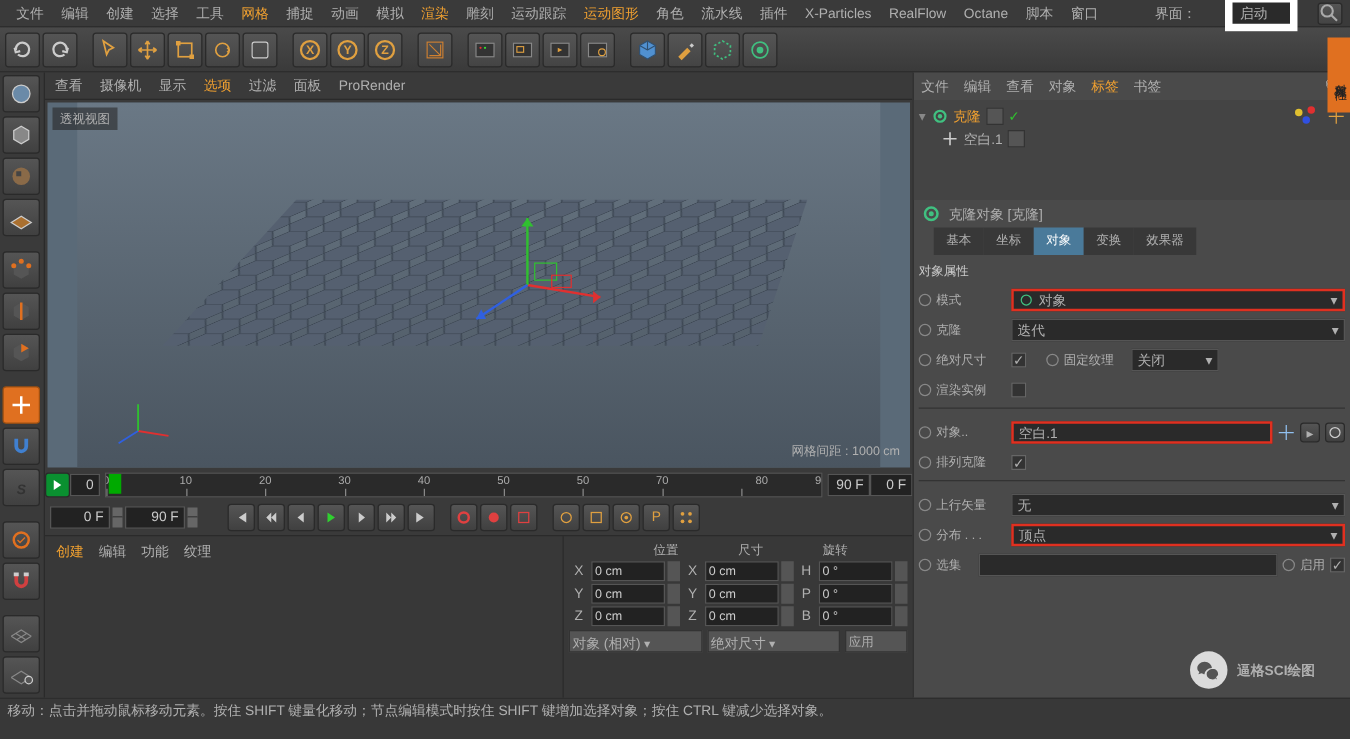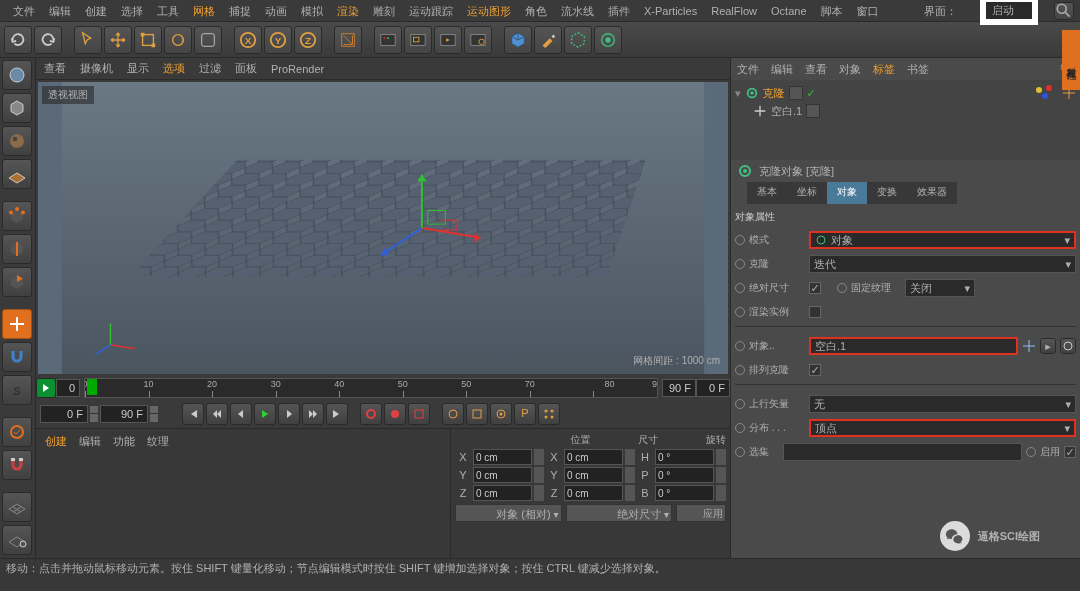--- a/index.html
+++ b/index.html
@@ -31,27 +31,27 @@
 .ruler .marker{position:absolute;left:2px;top:0;width:10px;height:16px;background:#0a0}
 .tf{background:#222;border:1px solid #555;padding:2px 4px;width:48px;text-align:right;color:#ccc}
 .playback-row{height:28px;display:flex;align-items:center;padding:0 4px;gap:2px}
 .play-btn{width:22px;height:22px;background:linear-gradient(#555,#404040);border:1px solid #2a2a2a;border-radius:3px;display:flex;align-items:center;justify-content:center}
 .attr-panel{height:130px;display:flex;background:#383838;border-top:1px solid #2a2a2a}
 .attr-left{flex:1;padding:3px}
 .attr-tabs{display:flex;gap:12px;padding:2px 6px}
 .attr-tabs .hl{color:#f0a030}
 .attr-right{width:280px;padding:4px;border-left:1px solid #2a2a2a}
 .coord-hdr{display:flex;margin-bottom:2px}
-.coord-hdr span{flex:1;text-align:right;font-size:10px}
+.coord-hdr span{flex:1;text-align:left;font-size:10px}
 .coord-row{display:flex;gap:2px;margin-bottom:2px;align-items:center}
 .coord-row .axis{width:16px;text-align:center}
 .coord-row input{flex:1;background:#222;border:1px solid #555;padding:2px;color:#ccc;height:16px;font-size:10px;min-width:0}
 .coord-row .spn{width:10px;height:16px;background:#555;display:flex;flex-direction:column}
 .coord-ftr{display:flex;gap:4px;margin-top:3px}
-.coord-ftr .btn{flex:1;background:#555;border:1px solid #333;padding:2px;text-align:right;font-size:10px;height:18px}
+.coord-ftr .btn{flex:1;background:#555;border:1px solid #333;padding:2px;text-align:left;font-size:10px;height:18px}
 .right-panel{width:350px;background:#4a4a4a;display:flex;flex-direction:column;border-left:1px solid #2a2a2a}
 .rp-tabs{height:22px;display:flex;align-items:center;padding:0 6px;gap:12px}
 .rp-tabs .hl{color:#f0a030}
 .obj-tree{height:80px;background:#444;padding:4px}
 .tree-row{display:flex;align-items:center;height:18px;gap:4px}
 .tree-row .gear{width:14px;height:14px}
 .clone-name{color:#f0a030}
 .tree-ctrl{width:14px;height:14px;background:#555;border:1px solid #333}
 .rp-sec-hdr{height:18px;background:#383838;padding:2px 6px;font-size:10px}
 .obj-title{height:22px;display:flex;align-items:center;padding:0 6px;gap:6px}
@@ -61,21 +61,21 @@
 .attrs{padding:4px;display:flex;flex-direction:column;gap:4px}
 .attr-row{display:flex;align-items:center;height:20px;gap:4px}
 .attr-row .radio{width:10px;height:10px;border:1px solid #888;border-radius:50%}
 .attr-row .lbl{width:56px;font-size:10px}
 .attr-row .field{flex:1;background:#2a2a2a;border:1px solid #555;padding:2px 4px;height:18px;display:flex;align-items:center;font-size:10px}
 .attr-row .chk{width:12px;height:12px;background:#333;border:1px solid #666;display:flex;align-items:center;justify-content:center}
 .redbox{border:2px solid #e03020!important}
 .sec-title{font-size:10px;color:#ccc;padding:2px 0}
 .statusbar{height:20px;background:#383838;display:flex;align-items:center;padding:0 6px;border-top:1px solid #2a2a2a;font-size:10px;color:#888}
 .side-tab{position:absolute;right:0;top:30px;width:18px;height:60px;background:#e07020;writing-mode:vertical-rl;text-align:center;color:#222;font-size:10px;padding:4px 2px}
-.watermark{position:absolute;right:40px;bottom:40px;display:flex;align-items:center;gap:8px;color:#fff;font-size:15px;font-weight:bold}
+.watermark{position:absolute;right:28px;bottom:40px;display:flex;align-items:center;gap:8px;color:#fff;font-size:15px;font-weight:bold}
 .watermark .wx{width:30px;height:30px;background:rgba(255,255,255,.8);border-radius:50%;display:flex;align-items:center;justify-content:center}
 .dots{width:30px;height:30px;position:relative}
 .dots span{position:absolute;width:6px;height:6px;border-radius:50%}
 </style>
 </head>
 <body>
 
 <div class="menubar">
   <span>文件</span>
     <span>编辑</span>

